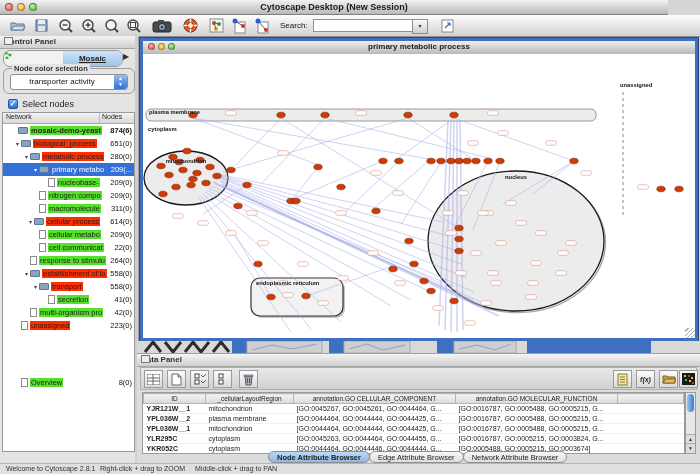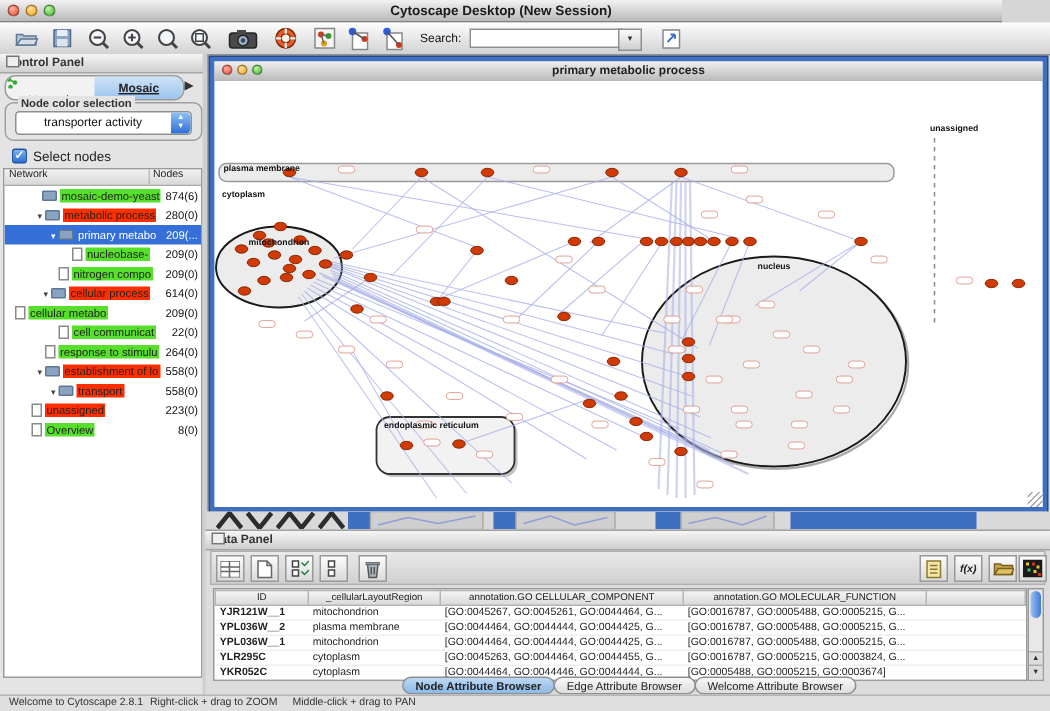--- a/index.html
+++ b/index.html
@@ -214,25 +214,31 @@
     <div class="abs chkrow">
       <span class="chk">✓</span>
       <span>Select nodes</span>
     </div>
     <div class="abs treewrap">
       <div class="treehdr">
         <span class="c1">Network</span>
         <span class="c2">Nodes</span>
       </div>
       <div id="network-tree">
-          <div class="trow" style="padding-left: 18px;">
+          <div class="trow" style="padding-left: 8px; font-weight: bold;">
             <span class="arr"></span>
             <span class="ticon-folder"></span>
             <span class="tlabel green">mosaic-demo-yeast</span>
             <span class="tcount">874(6)</span>
+          </div>
+          <div class="trow" style="padding-left: 11px;">
+            <span class="arr">▾</span>
+            <span class="ticon-folder"></span>
+            <span class="tlabel red">biological_process</span>
+            <span class="tcount">651(0)</span>
           </div>
           <div class="trow" style="padding-left: 20px;">
             <span class="arr">▾</span>
             <span class="ticon-folder"></span>
             <span class="tlabel red">metabolic process</span>
             <span class="tcount">280(0)</span>
           </div>
           <div class="trow sel" style="padding-left: 29px;">
             <span class="arr">▾</span>
             <span class="ticon-folder"></span>
@@ -244,27 +250,33 @@
             <span class="ticon-file"></span>
             <span class="tlabel green">nucleobase-</span>
             <span class="tcount">209(0)</span>
           </div>
           <div class="trow" style="padding-left: 29px;">
             <span class="arr"></span>
             <span class="ticon-file"></span>
             <span class="tlabel green">nitrogen compo</span>
             <span class="tcount">209(0)</span>
           </div>
+          <div class="trow" style="padding-left: 29px;">
+            <span class="arr"></span>
+            <span class="ticon-file"></span>
+            <span class="tlabel green">macromolecule</span>
+            <span class="tcount">311(0)</span>
+          </div>
           <div class="trow" style="padding-left: 24px;">
             <span class="arr">▾</span>
             <span class="ticon-folder"></span>
             <span class="tlabel red">cellular process</span>
             <span class="tcount">614(0)</span>
           </div>
-          <div class="trow" style="">
+          <div class="trow" style="padding-left: 29px;">
             <span class="arr"></span>
             <span class="ticon-file"></span>
             <span class="tlabel green">cellular metabo</span>
             <span class="tcount">209(0)</span>
           </div>
           <div class="trow" style="padding-left: 29px;">
             <span class="arr"></span>
             <span class="ticon-file"></span>
             <span class="tlabel green">cell communicat</span>
             <span class="tcount">22(0)</span>
@@ -280,27 +292,39 @@
             <span class="ticon-folder"></span>
             <span class="tlabel red">establishment of lo</span>
             <span class="tcount">558(0)</span>
           </div>
           <div class="trow" style="padding-left: 29px; justify-content: center;">
             <span class="arr">▾</span>
             <span class="ticon-folder"></span>
             <span class="tlabel red">transport</span>
             <span class="tcount">558(0)</span>
           </div>
+          <div class="trow" style="padding-left: 38px;">
+            <span class="arr"></span>
+            <span class="ticon-file"></span>
+            <span class="tlabel green">secretion</span>
+            <span class="tcount">41(0)</span>
+          </div>
+          <div class="trow" style="padding-left: 20px;">
+            <span class="arr"></span>
+            <span class="ticon-file"></span>
+            <span class="tlabel green">multi-organism pro</span>
+            <span class="tcount">42(0)</span>
+          </div>
           <div class="trow" style="padding-left: 11px;">
             <span class="arr"></span>
             <span class="ticon-file"></span>
             <span class="tlabel red">unassigned</span>
             <span class="tcount">223(0)</span>
           </div>
-          <div class="trow" style="padding-left: 11px;">
+          <div class="trow" style="padding-left: 11px; margin-top: 44px;">
             <span class="arr"></span>
             <span class="ticon-file"></span>
             <span class="tlabel green">Overview</span>
             <span class="tcount">8(0)</span>
           </div>
         </div>
     </div>
   </div>
   <div class="abs divider"></div>
 
@@ -627,21 +651,21 @@
     <div class="abs vscroll">
       <span class="vthumb"></span>
       <span class="varr" style="bottom:9px">▲</span>
       <span class="varr" style="bottom:0">▼</span>
     </div>
   </div>
 
   <div class="abs btabs">
     <div class="btab sel">Node Attribute Browser</div>
     <div class="btab">Edge Attribute Browser</div>
-    <div class="btab">Welcome Attribute Browser</div>
+    <div class="btab">Network Attribute Browser</div>
   </div>
 
   <div class="abs status">
     <span style="left:6px">Welcome to Cytoscape 2.8.1</span>
     <span style="left:100px">Right-click + drag to ZOOM</span>
     <span style="left:195px">Middle-click + drag to PAN</span>
   </div>
 </div>
 
 </body></html>

